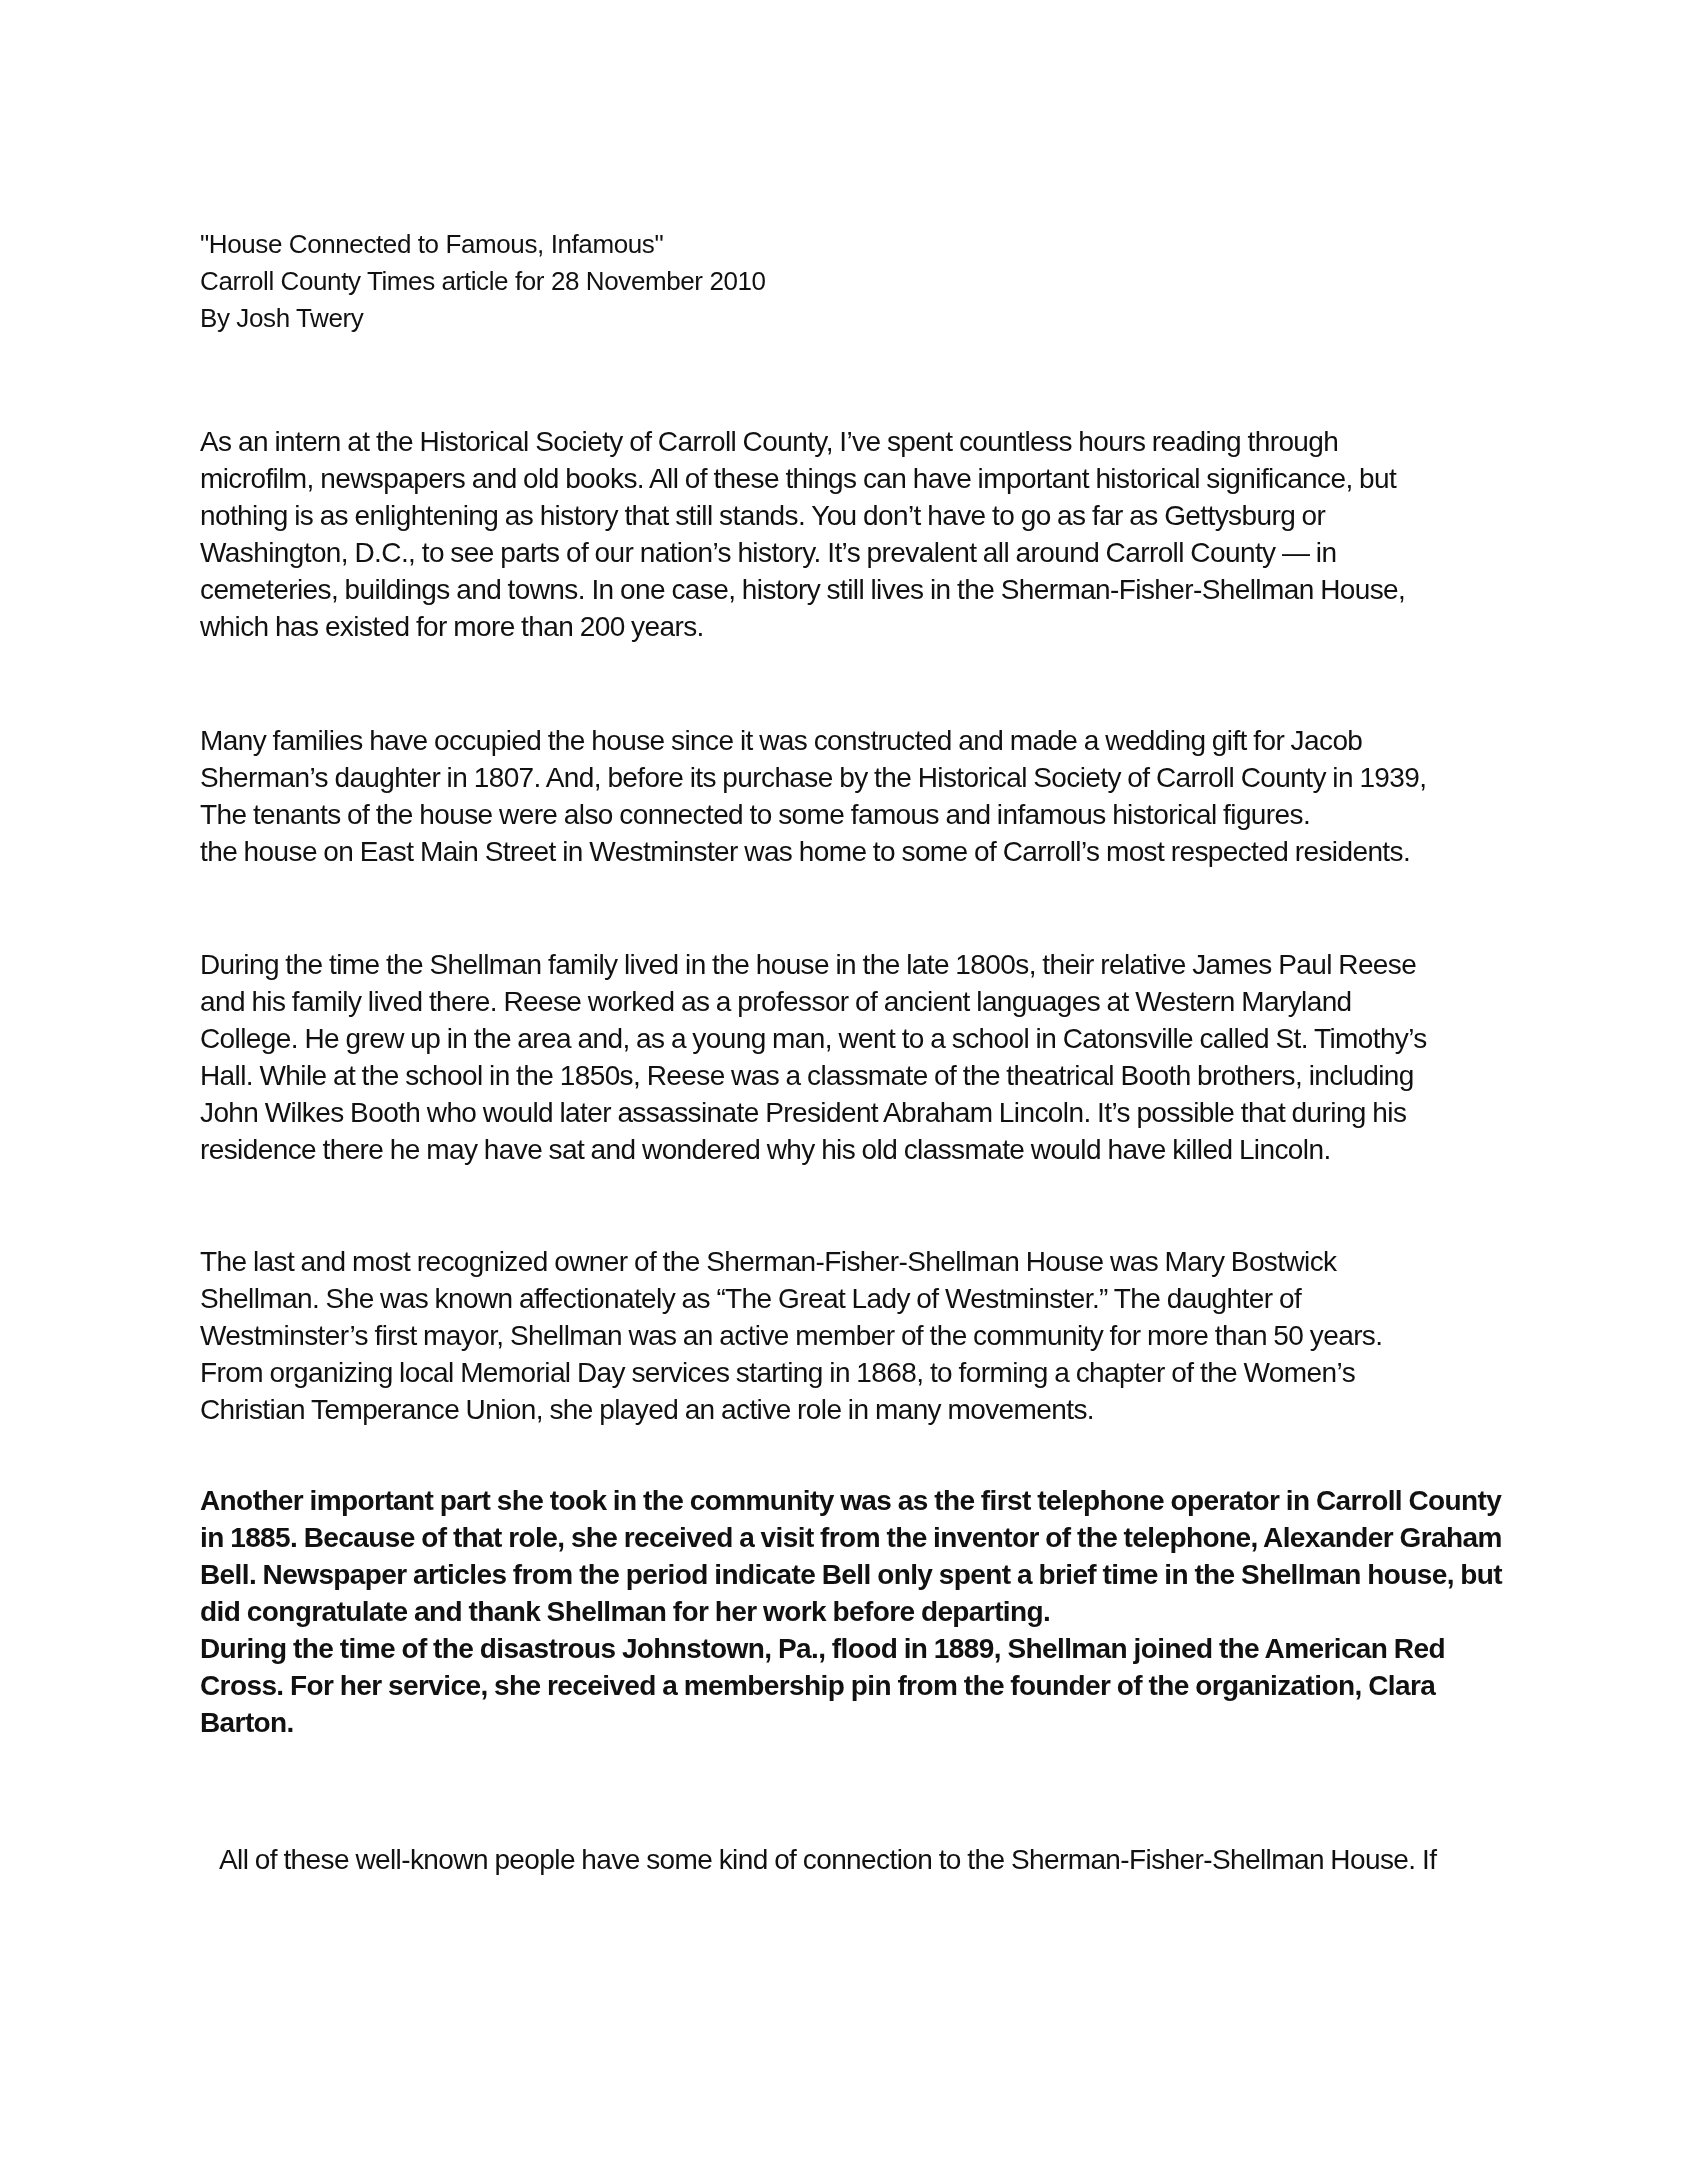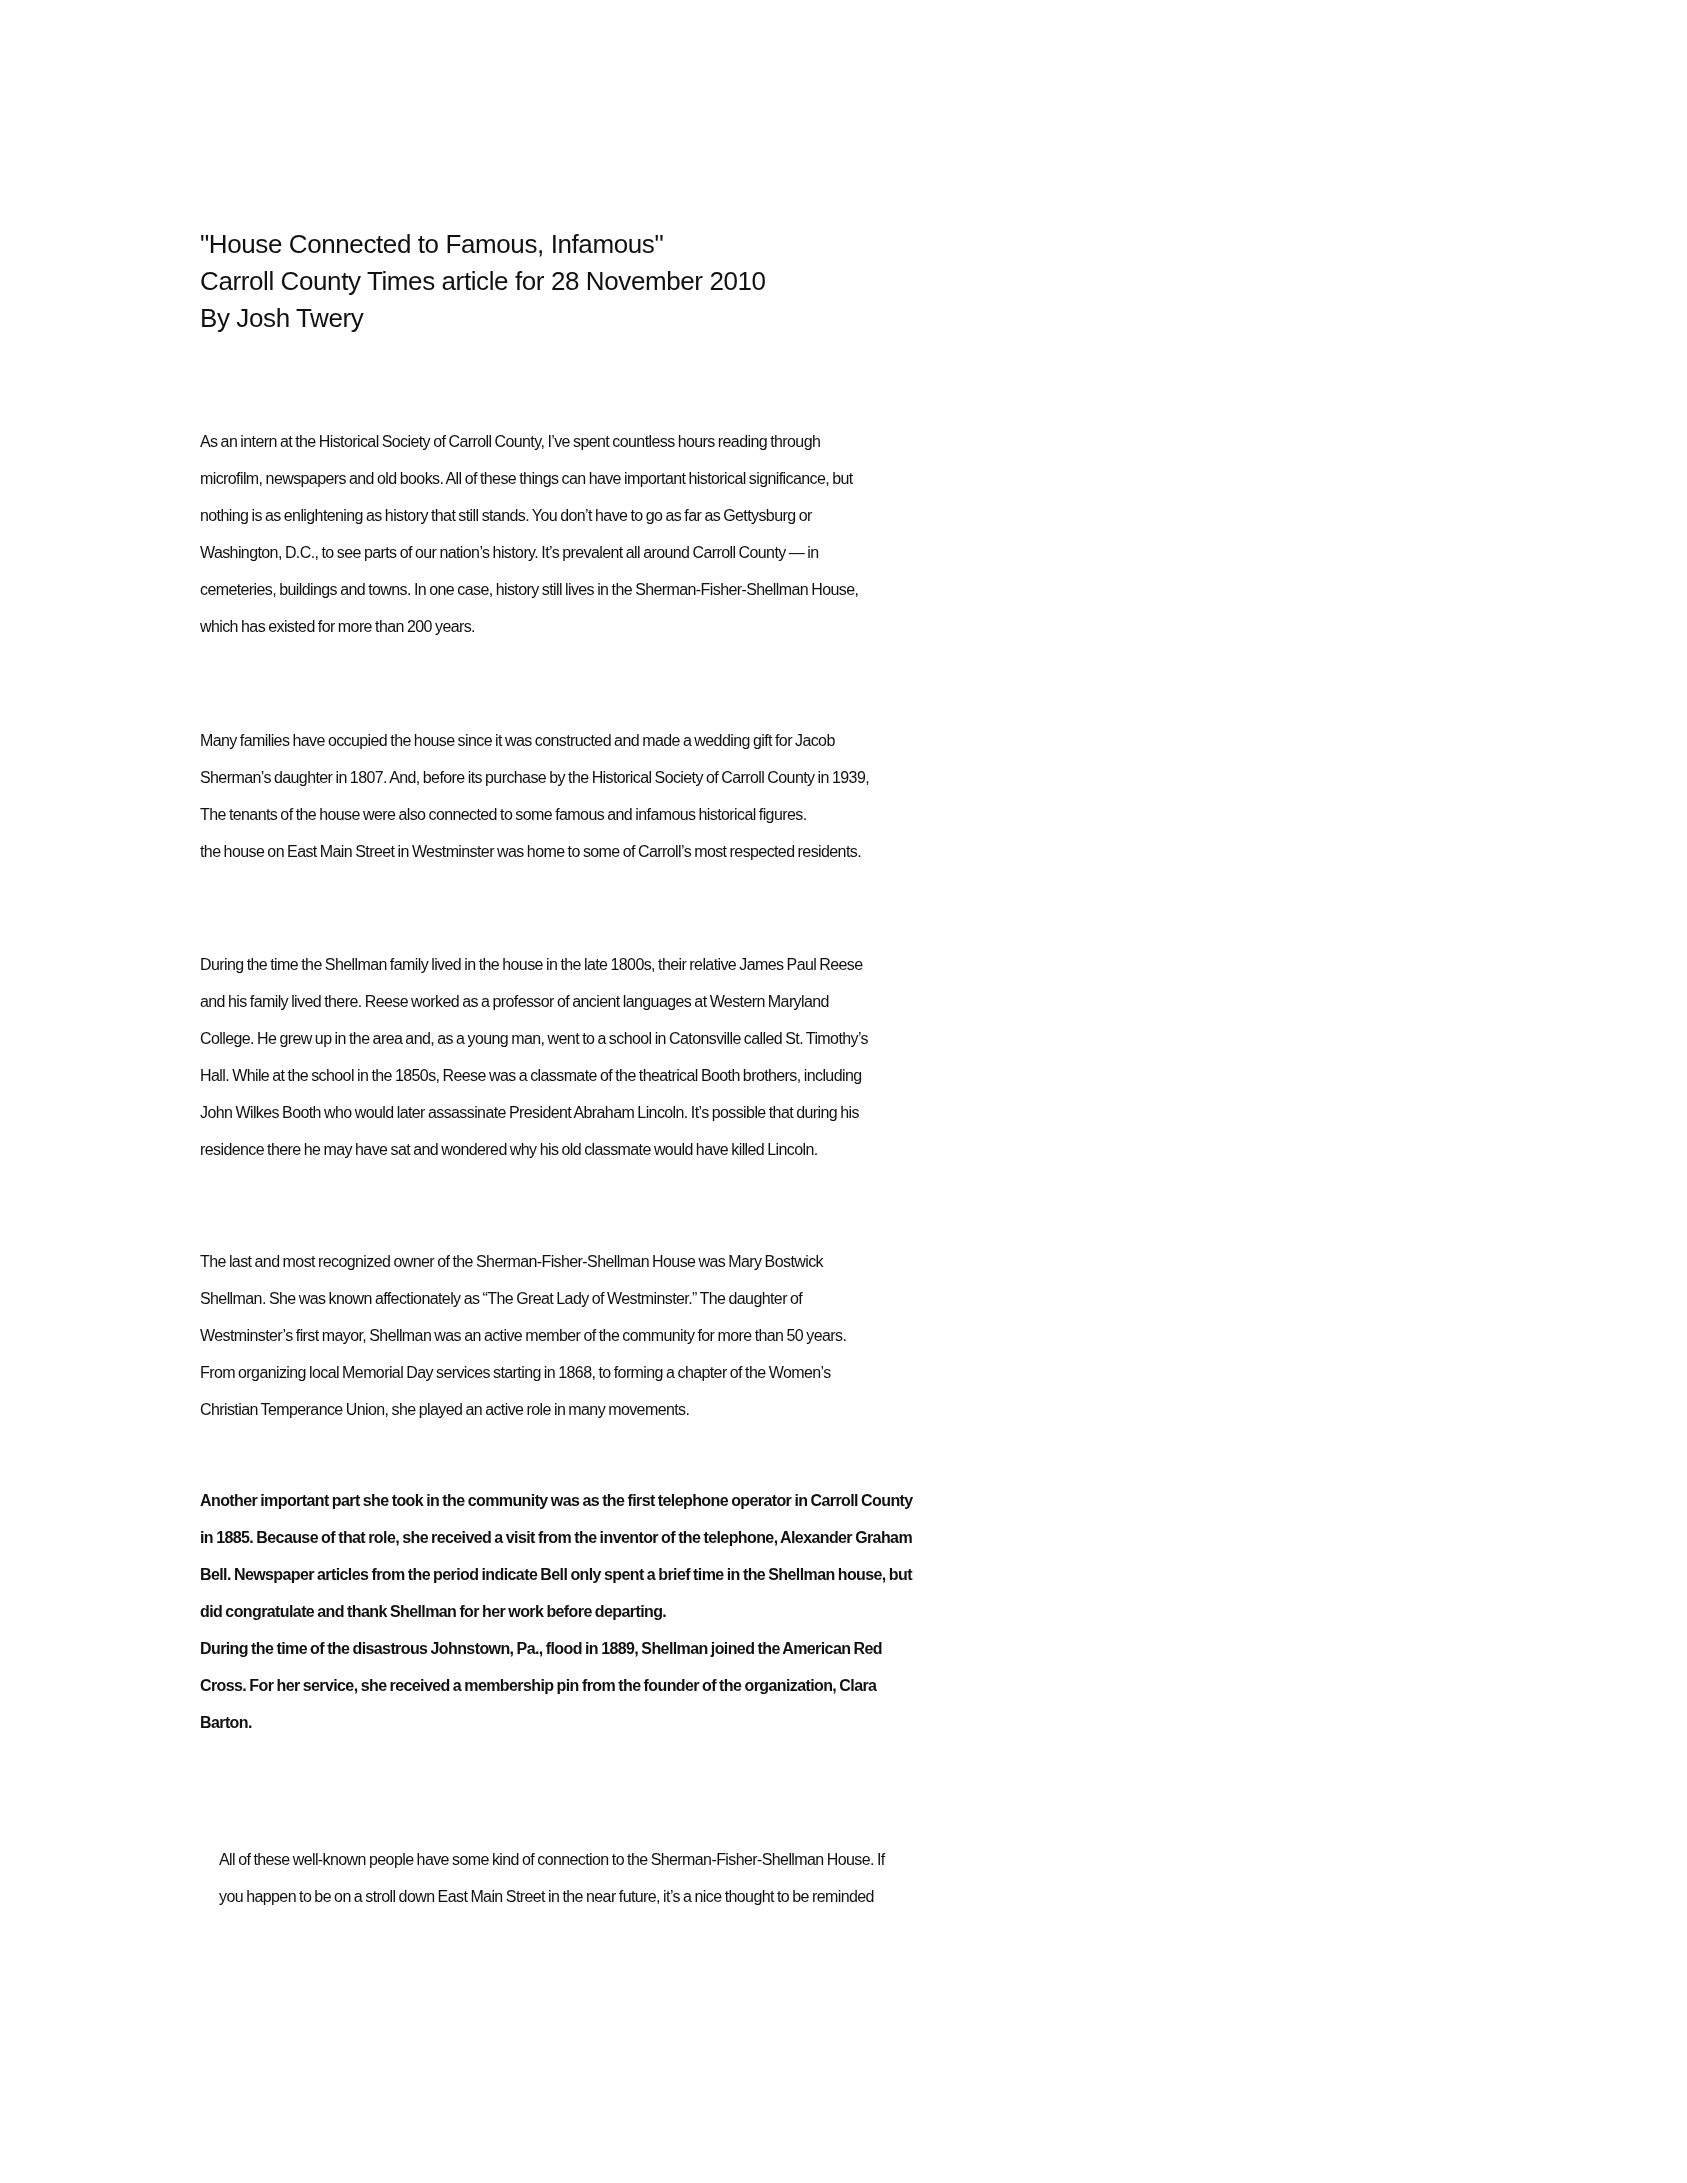--- a/index.html
+++ b/index.html
@@ -22,21 +22,21 @@
       width: 1321px;
     }
     .header-line {
       font-size: 26px;
       line-height: 37px;
       margin: 0;
       letter-spacing: -0.4px;
       white-space: nowrap;
     }
     .para {
-      font-size: 16px;
+      font-size: 28px;
       line-height: 37px;
       margin: 0;
       letter-spacing: -0.6px;
       word-spacing: -0.7px;
     }
     .para .ln {
       display: block;
       white-space: nowrap;
     }
     #p1 { position: absolute; top: 197px; }
@@ -94,16 +94,15 @@
     <span class="ln">in 1885. Because of that role, she received a visit from the inventor of the telephone, Alexander Graham</span>
     <span class="ln">Bell. Newspaper articles from the period indicate Bell only spent a brief time in the Shellman house, but</span>
     <span class="ln">did congratulate and thank Shellman for her work before departing.</span>
     <span class="ln">During the time of the disastrous Johnstown, Pa., flood in 1889, Shellman joined the American Red</span>
     <span class="ln">Cross. For her service, she received a membership pin from the founder of the organization, Clara</span>
     <span class="ln">Barton.</span>
   </div>
 
   <div class="para" id="p6">
     <span class="ln">All of these well-known people have some kind of connection to the Sherman-Fisher-Shellman House. If</span>
-    <span class="ln">you happen to be on a stroll down East Main Street in the near future, it’s a nice thought to be reminded</span>
   </div>
 </div>
 
 
 </body></html>

